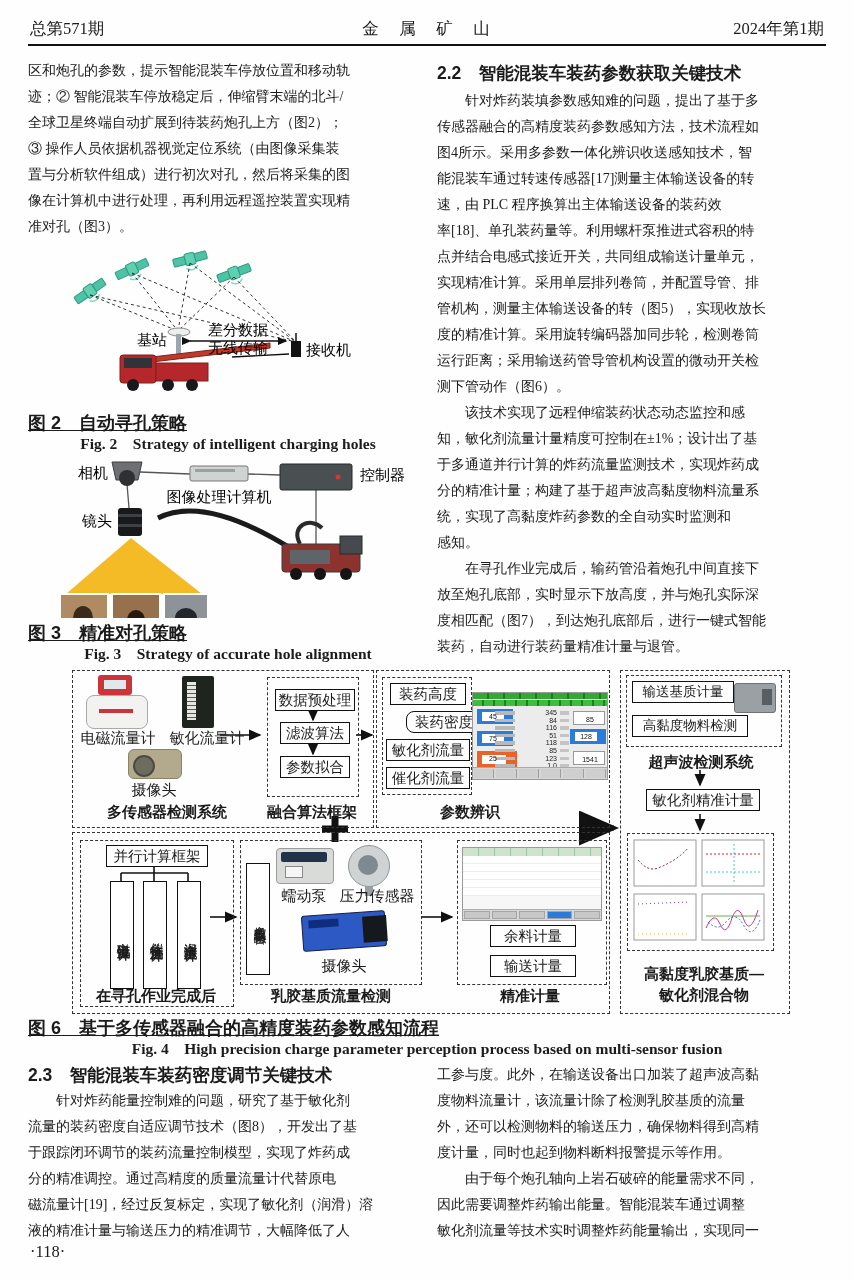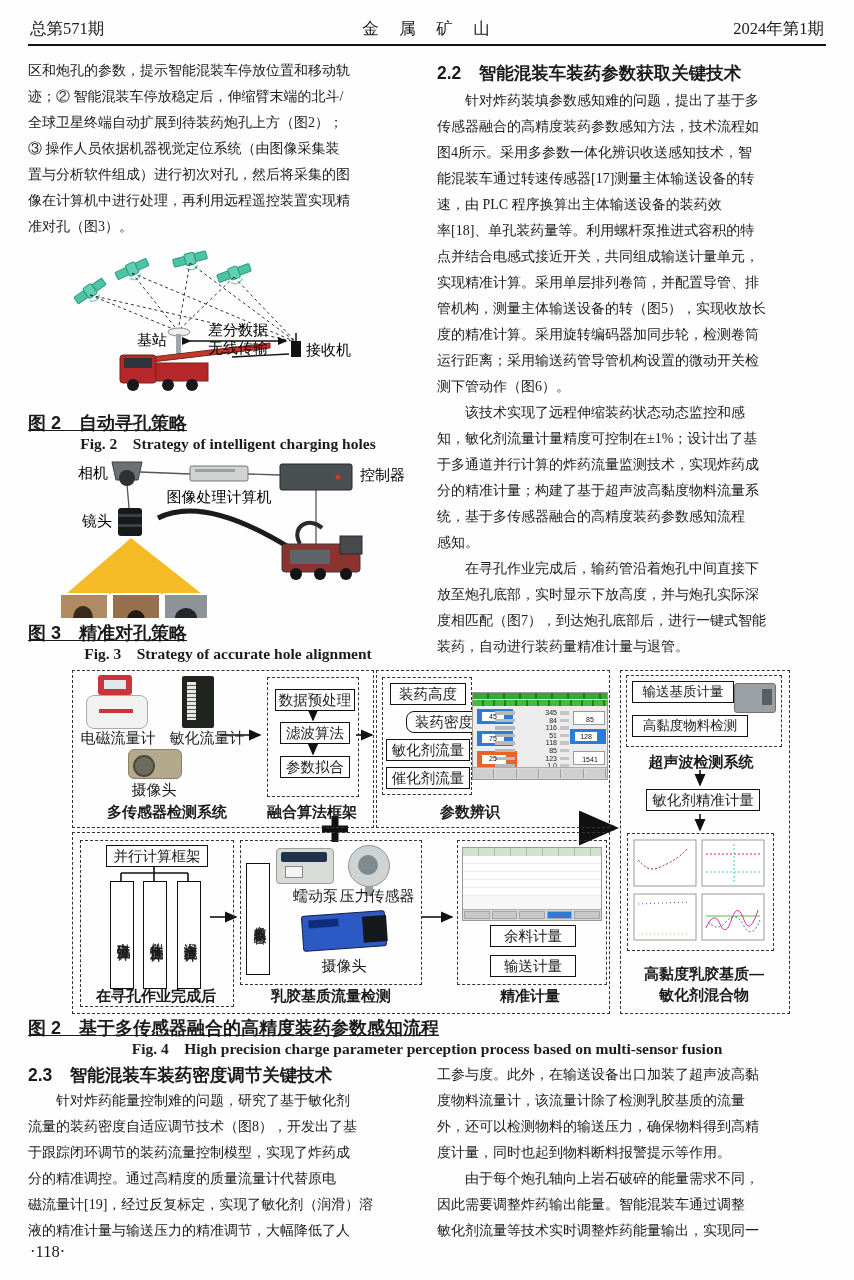--- a/index.html
+++ b/index.html
@@ -362,21 +362,21 @@
     <div class="dash" style="left:170px;top:175px;width:180px;height:143px;border-width:1.4px;"></div>
     <div class="vbox" style="left:176px;top:198px;width:20px;height:106px;font-size:12.5px;">多模态数据融合</div>
     <div class="dev dev-pump" style="left:206px;top:183px;width:56px;height:34px;">
         <i></i>
         <b></b>
       </div>
     <div class="dev dev-press" style="left:278px;top:180px;width:40px;height:40px;">
         <i></i>
         <b></b>
       </div>
-    <div class="gcap" style="left:200px;top:222px;width:68px;font-weight:400;font-family:Liberation Sans, sans-serif;text-align:right;">蠕动泵</div>
+    <div class="gcap" style="left:200px;top:222px;width:68px;font-weight:400;font-family:Liberation Sans, sans-serif;">蠕动泵</div>
     <div class="gcap" style="left:262px;top:222px;width:90px;font-weight:400;font-family:'Liberation Serif',serif;">压力传感器</div>
     <div class="dev dev-valve" style="left:232px;top:248px;width:82px;height:34px;">
         <i></i>
         <b></b>
       </div>
     <div class="gcap" style="left:238px;top:292px;width:72px;font-weight:400;font-family:'Liberation Serif',serif;">摄像头</div>
     <div class="gcap" style="left:186px;top:322px;width:150px;">乳胶基质流量检测</div>
 
     <div class="dash" style="left:387px;top:175px;width:148px;height:143px;border-width:1.4px;"></div>
     <div id="ftab" class="abs">
@@ -388,21 +388,21 @@
           <i></i>
           <i class="on"></i>
           <i></i>
         </div>
     </div>
     <div class="lbox" style="left:420px;top:260px;width:80px;">余料计量</div>
     <div class="lbox" style="left:420px;top:290px;width:80px;">输送计量</div>
     <div class="gcap" style="left:400px;top:322px;width:120px;">精准计量</div>
   </div>
 
-  <div class="abs capcn" style="left:28px;top:1016px;width:798px;">图 2　基于多传感器融合的高精度装药参数感知流程</div>
+  <div class="abs capcn" style="left:28px;top:1016px;width:798px;">图 6　基于多传感器融合的高精度装药参数感知流程</div>
   <div class="abs capen" style="left:28px;top:1039px;width:798px;">Fig. 4　High precision charge parameter perception process based on multi-sensor fusion</div>
 
   <div class="abs h2" style="left:28px;top:1063px;">2.3　智能混装车装药密度调节关键技术</div>
   <div class="abs col" style="left:28px;top:1088px;">
       <div class="tl">　　针对炸药能量控制难的问题，研究了基于敏化剂</div>
       <div class="tl">流量的装药密度自适应调节技术（图8），开发出了基</div>
       <div class="tl">于跟踪闭环调节的装药流量控制模型，实现了炸药成</div>
       <div class="tl">分的精准调控。通过高精度的质量流量计代替原电</div>
       <div class="tl">磁流量计[19]，经过反复标定，实现了敏化剂（润滑）溶</div>
       <div class="tl">液的精准计量与输送压力的精准调节，大幅降低了人</div>
@@ -422,21 +422,21 @@
       <div class="tl">管机构，测量主体输送设备的转（图5），实现收放长</div>
       <div class="tl">度的精准计算。采用旋转编码器加同步轮，检测卷筒</div>
       <div class="tl">运行距离；采用输送药管导管机构设置的微动开关检</div>
       <div class="tl">测下管动作（图6）。</div>
     </div>
   <div class="abs" style="left:437px;top:400px;width:392px;">
       <div class="tl">　　该技术实现了远程伸缩装药状态动态监控和感</div>
       <div class="tl">知，敏化剂流量计量精度可控制在±1%；设计出了基</div>
       <div class="tl">于多通道并行计算的炸药流量监测技术，实现炸药成</div>
       <div class="tl">分的精准计量；构建了基于超声波高黏度物料流量系</div>
-      <div class="tl">统，基于多传感器融合的高精度装药参数感知流程</div>
+      <div class="tl">统，实现了高黏度炸药参数的全自动实时监测和</div>
       <div class="tl">感知。</div>
     </div>
   <div class="abs" style="left:437px;top:556px;width:392px;">
       <div class="tl">　　在寻孔作业完成后，输药管沿着炮孔中间直接下</div>
       <div class="tl">放至炮孔底部，实时显示下放高度，并与炮孔实际深</div>
       <div class="tl">度相匹配（图7），到达炮孔底部后，进行一键式智能</div>
       <div class="tl">装药，自动进行装药量精准计量与退管。</div>
     </div>
   <div class="abs" style="left:437px;top:1062px;width:392px;">
       <div class="tl">工参与度。此外，在输送设备出口加装了超声波高黏</div>

